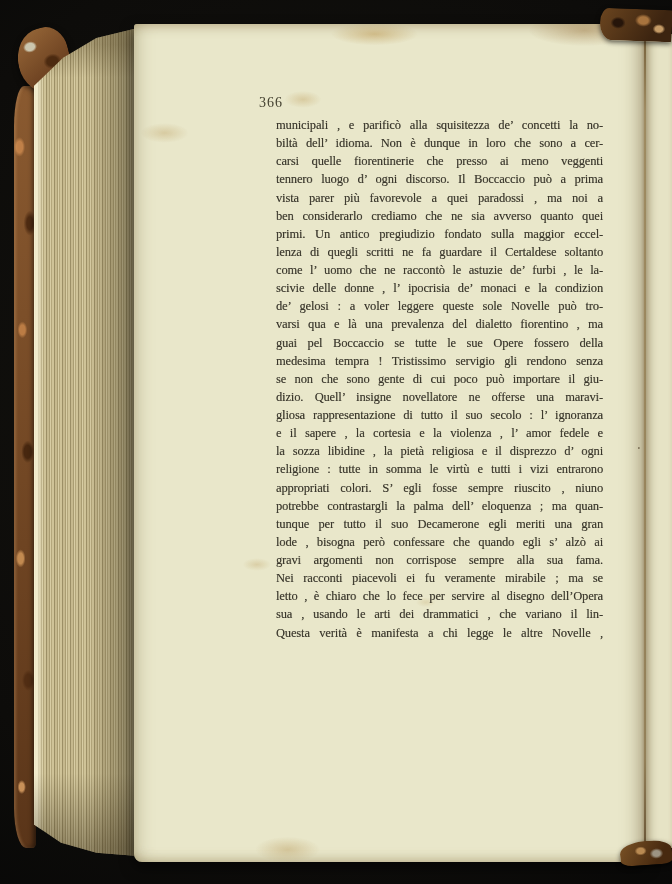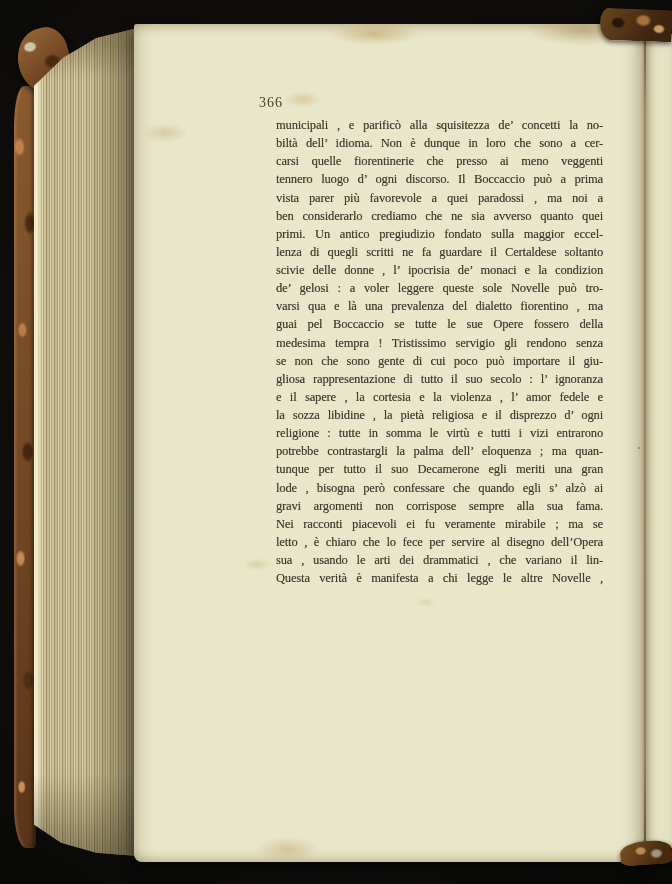--- a/index.html
+++ b/index.html
@@ -135,30 +135,33 @@
   <div class="page-number">366</div>
   <div class="text-block">
       <div class="text-line">municipali , e parificò alla squisitezza de’ concetti la no-</div>
       <div class="text-line">biltà dell’ idioma. Non è dunque in loro che sono a cer-</div>
       <div class="text-line">carsi quelle fiorentinerie che presso ai meno veggenti</div>
       <div class="text-line">tennero luogo d’ ogni discorso. Il Boccaccio può a prima</div>
       <div class="text-line">vista parer più favorevole a quei paradossi , ma noi a</div>
       <div class="text-line">ben considerarlo crediamo che ne sia avverso quanto quei</div>
       <div class="text-line">primi. Un antico pregiudizio fondato sulla maggior eccel-</div>
       <div class="text-line">lenza di quegli scritti ne fa guardare il Certaldese soltanto</div>
+      <div class="text-line">come l’ uomo che ne raccontò le astuzie de’ furbi , le la-</div>
       <div class="text-line">scivie delle donne , l’ ipocrisia de’ monaci e la condizion</div>
       <div class="text-line">de’ gelosi : a voler leggere queste sole Novelle può tro-</div>
       <div class="text-line">varsi qua e là una prevalenza del dialetto fiorentino , ma</div>
       <div class="text-line">guai pel Boccaccio se tutte le sue Opere fossero della</div>
       <div class="text-line">medesima tempra ! Tristissimo servigio gli rendono senza</div>
       <div class="text-line">se non che sono gente di cui poco può importare il giu-</div>
+      <div class="text-line">dizio. Quell’ insigne novellatore ne offerse una maravi-</div>
       <div class="text-line">gliosa rappresentazione di tutto il suo secolo : l’ ignoranza</div>
       <div class="text-line">e il sapere , la cortesia e la violenza , l’ amor fedele e</div>
       <div class="text-line">la sozza libidine , la pietà religiosa e il disprezzo d’ ogni</div>
       <div class="text-line">religione : tutte in somma le virtù e tutti i vizi entrarono</div>
+      <div class="text-line">appropriati colori. S’ egli fosse sempre riuscito , niuno</div>
       <div class="text-line">potrebbe contrastargli la palma dell’ eloquenza ; ma quan-</div>
       <div class="text-line">tunque per tutto il suo Decamerone egli meriti una gran</div>
       <div class="text-line">lode , bisogna però confessare che quando egli s’ alzò ai</div>
       <div class="text-line">gravi argomenti non corrispose sempre alla sua fama.</div>
       <div class="text-line">Nei racconti piacevoli ei fu veramente mirabile ; ma se</div>
       <div class="text-line">letto , è chiaro che lo fece per servire al disegno dell’Opera</div>
       <div class="text-line">sua , usando le arti dei drammatici , che variano il lin-</div>
       <div class="text-line">Questa verità è manifesta a chi legge le altre Novelle ,</div>
     </div>
 </div>

